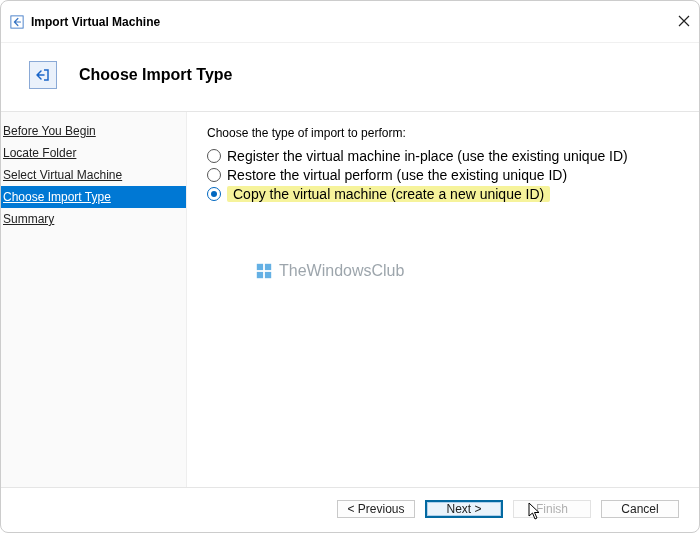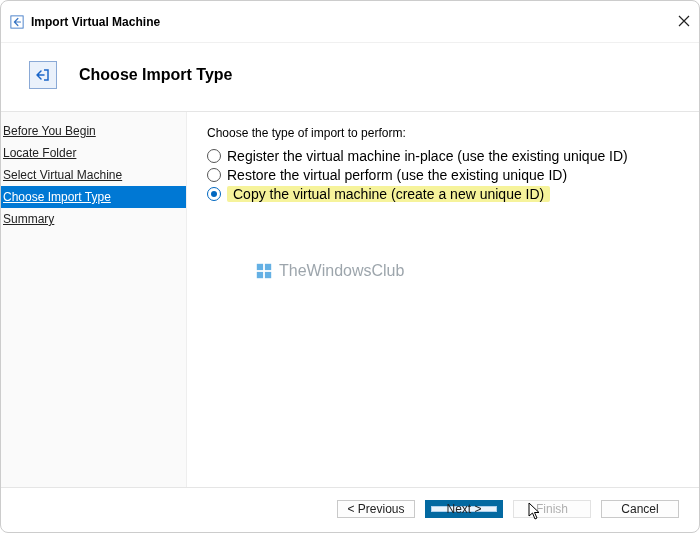--- a/index.html
+++ b/index.html
@@ -169,21 +169,21 @@
       border-radius: 0;
       background: #fdfdfd;
       font-size: 12px;
       cursor: pointer;
       display: inline-flex;
       align-items: center;
       justify-content: center;
       color: #222;
     }
     .btn.primary {
-      border: 6px solid #0369a1;
+      border: 2px solid #0369a1;
       box-shadow: 0 0 0 1px rgba(0,103,192,0.25) inset;
       background: #eaf3fb;
     }
     .btn.disabled {
       color: #b0b0b0;
       border-color: #e2e2e2;
       cursor: default;
     }
     .cursor {
       position: absolute;

